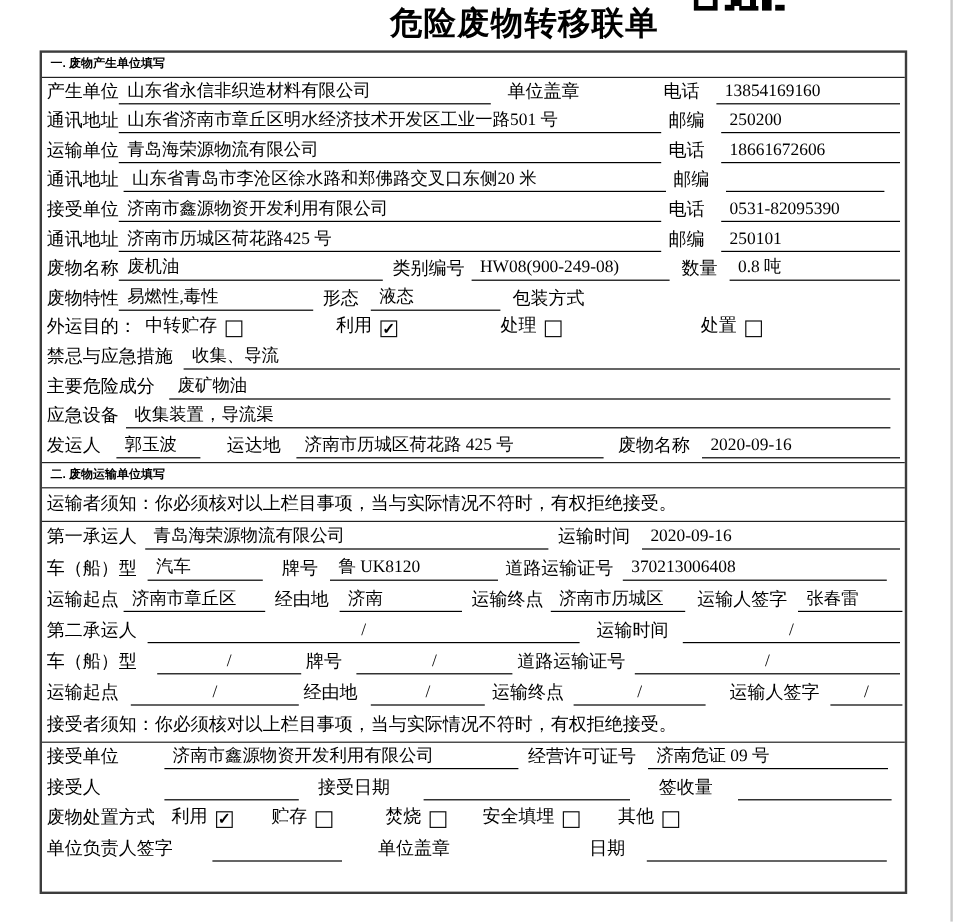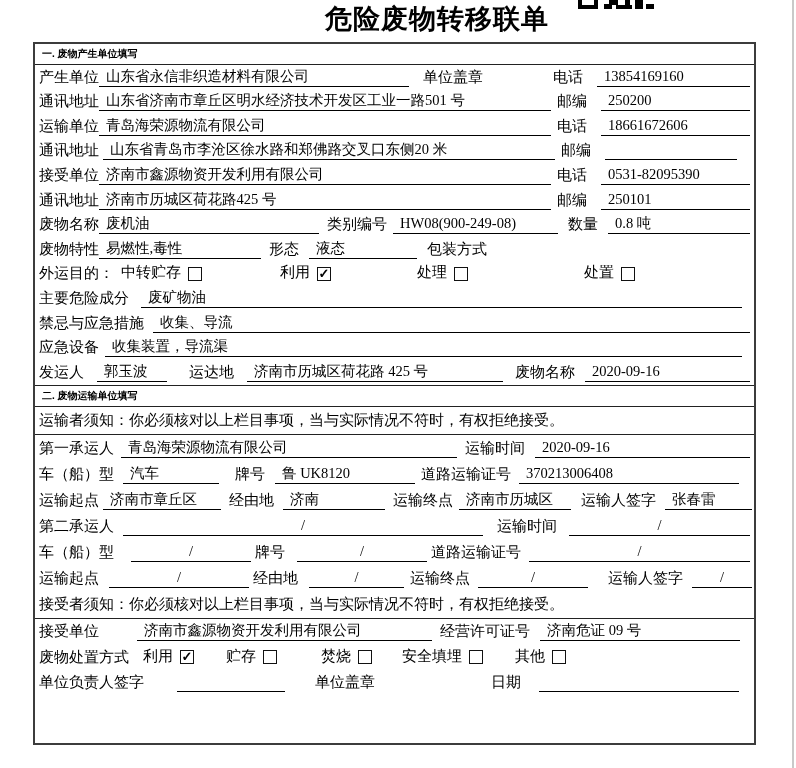--- a/index.html
+++ b/index.html
@@ -118,26 +118,26 @@
           <span class="chk" style="margin-left: 86px;">
             <span class="lbl">处理</span>
             <span class="chk-box"></span>
           </span>
           <span class="chk" style="margin-left: 116px;">
             <span class="lbl">处置</span>
             <span class="chk-box"></span>
           </span>
         </div>
         <div class="row">
+          <span class="lbl" style="width: 106px;">禁忌与应急措施</span>
+          <span class="val" style="flex: 1 1 auto; margin-left: 8px; margin-right: 4px;">收集、导流</span>
+        </div>
+        <div class="row">
           <span class="lbl" style="width: 92px;">主要危险成分</span>
           <span class="val" style="flex: 1 1 auto; margin-left: 10px; margin-right: 12px;">废矿物油</span>
-        </div>
-        <div class="row">
-          <span class="lbl" style="width: 106px;">禁忌与应急措施</span>
-          <span class="val" style="flex: 1 1 auto; margin-left: 8px; margin-right: 4px;">收集、导流</span>
         </div>
         <div class="row">
           <span class="lbl" style="width: 58px;">应急设备</span>
           <span class="val" style="flex: 1 1 auto; margin-left: 8px; margin-right: 12px;">收集装置，导流渠</span>
         </div>
         <div class="row">
           <span class="lbl" style="width: 46px;">发运人</span>
           <span class="val" style="width: 70px; margin-left: 12px;">郭玉波</span>
           <span class="lbl" style="width: 46px; margin-left: 22px;">运达地</span>
           <span class="val" style="width: 256px; margin-left: 12px;">济南市历城区荷花路 425 号</span>
@@ -203,20 +203,28 @@
         <div class="row row-note">
           <span class="lbl">接受者须知：你必须核对以上栏目事项，当与实际情况不符时，有权拒绝接受。</span>
         </div>
         <div class="row">
           <span class="lbl" style="width: 58px;">接受单位</span>
           <span class="val" style="width: 295px; margin-left: 40px;">济南市鑫源物资开发利用有限公司</span>
           <span class="lbl" style="width: 90px; margin-left: 8px;">经营许可证号</span>
           <span class="val" style="width: 200px; margin-left: 10px;">济南危证 09 号</span>
         </div>
         <div class="row">
+          <span class="lbl" style="width: 46px;">接受人</span>
+          <span class="val" style="width: 112px; margin-left: 52px;"></span>
+          <span class="lbl" style="width: 60px; margin-left: 16px;">接受日期</span>
+          <span class="val" style="width: 172px; margin-left: 28px;"></span>
+          <span class="lbl" style="width: 46px; margin-left: 24px;">签收量</span>
+          <span class="val" style="width: 128px; margin-left: 20px;"></span>
+        </div>
+        <div class="row">
           <span class="lbl" style="width: 92px;">废物处置方式</span>
           <span class="chk" style="margin-left: 12px;">
             <span class="lbl">利用</span>
             <span class="chk-box">✓</span>
           </span>
           <span class="chk" style="margin-left: 32px;">
             <span class="lbl">贮存</span>
             <span class="chk-box"></span>
           </span>
           <span class="chk" style="margin-left: 44px;">

